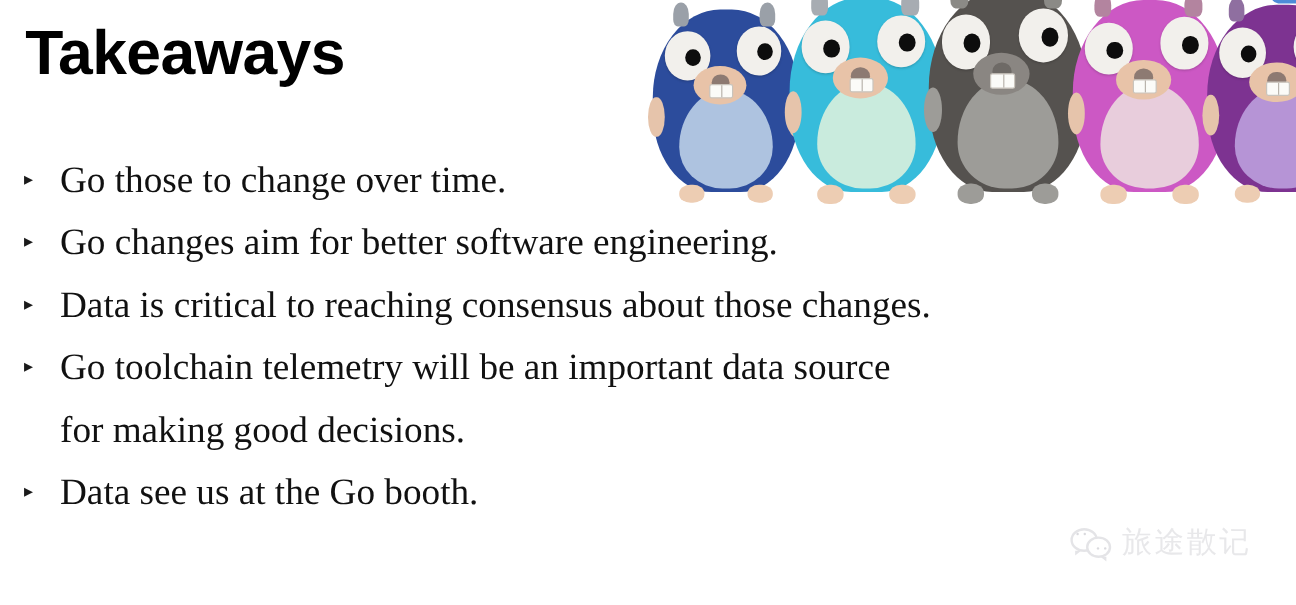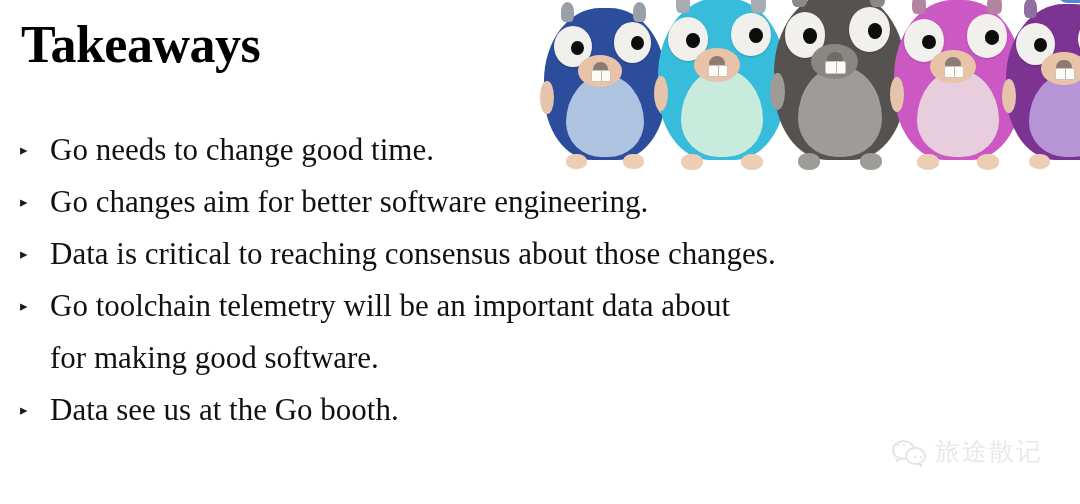--- a/index.html
+++ b/index.html
@@ -23,21 +23,21 @@
     height: 504px;
     background: #ffffff;
     overflow: hidden;
   }
 
   
   .slide-title {
     position: absolute;
     left: 21px;
     top: 14px;
-    font-family: Liberation Serif, serif;
+    font-family: Liberation Sans, sans-serif;
     font-weight: bold;
     font-size: 52px;
     line-height: 62px;
     letter-spacing: -0.5px;
     color: #000000;
     white-space: nowrap;
   }
 
   
   .bullet-list {
@@ -387,34 +387,34 @@
       <div class="arm l"></div>
 
       <div class="foot l"></div>
 
     </div>
   </div>
 
   <ul class="bullet-list">
     <li class="bullet-item">
       <span class="bullet-marker">▸</span>
-      <span class="bullet-text">Go needs to change good time.</span>
+      <span class="bullet-text">Go those to change over time.</span>
     </li>
     <li class="bullet-item">
       <span class="bullet-marker">▸</span>
       <span class="bullet-text">Go changes aim for better software engineering.</span>
     </li>
     <li class="bullet-item">
       <span class="bullet-marker">▸</span>
       <span class="bullet-text">Data is critical to reaching consensus about those changes.</span>
     </li>
     <li class="bullet-item">
       <span class="bullet-marker">▸</span>
-      <span class="bullet-text">Go toolchain telemetry will be an important data about</span>
-      <span class="bullet-subline">for making good software.</span>
+      <span class="bullet-text">Go toolchain telemetry will be an important data source</span>
+      <span class="bullet-subline">for making good decisions.</span>
     </li>
     <li class="bullet-item">
       <span class="bullet-marker">▸</span>
       <span class="bullet-text">Data see us at the Go booth.</span>
     </li>
   </ul>
 
   <div class="watermark">
     <span class="wechat-icon">
       <span class="bubble-big"></span>

